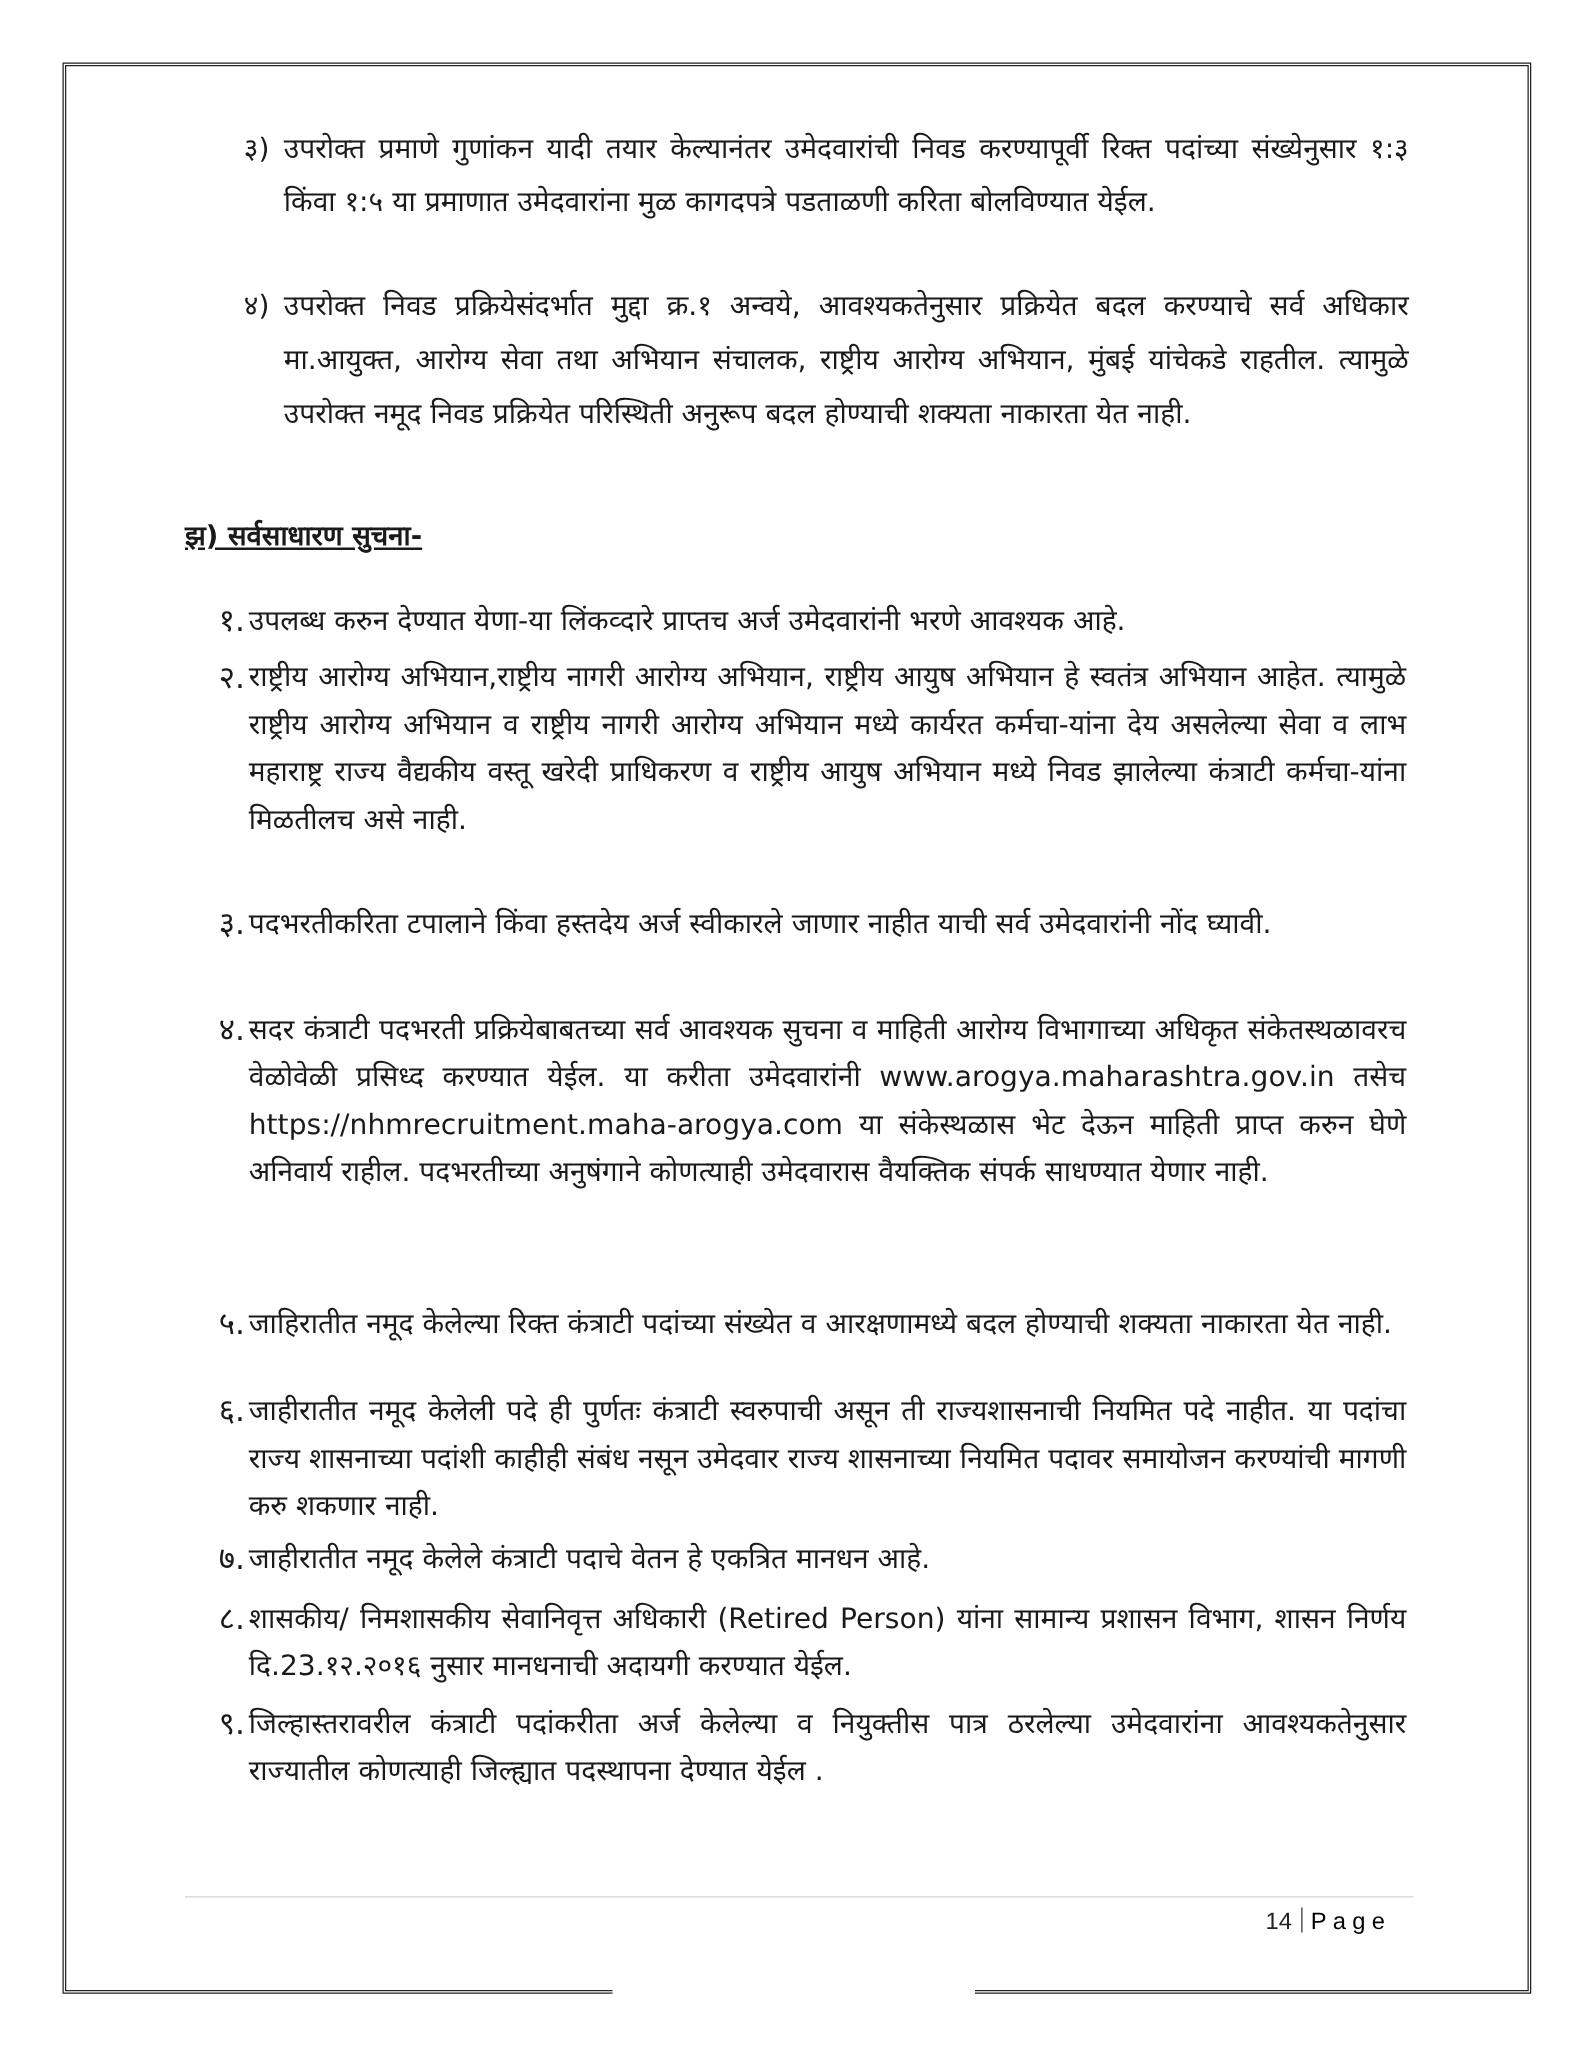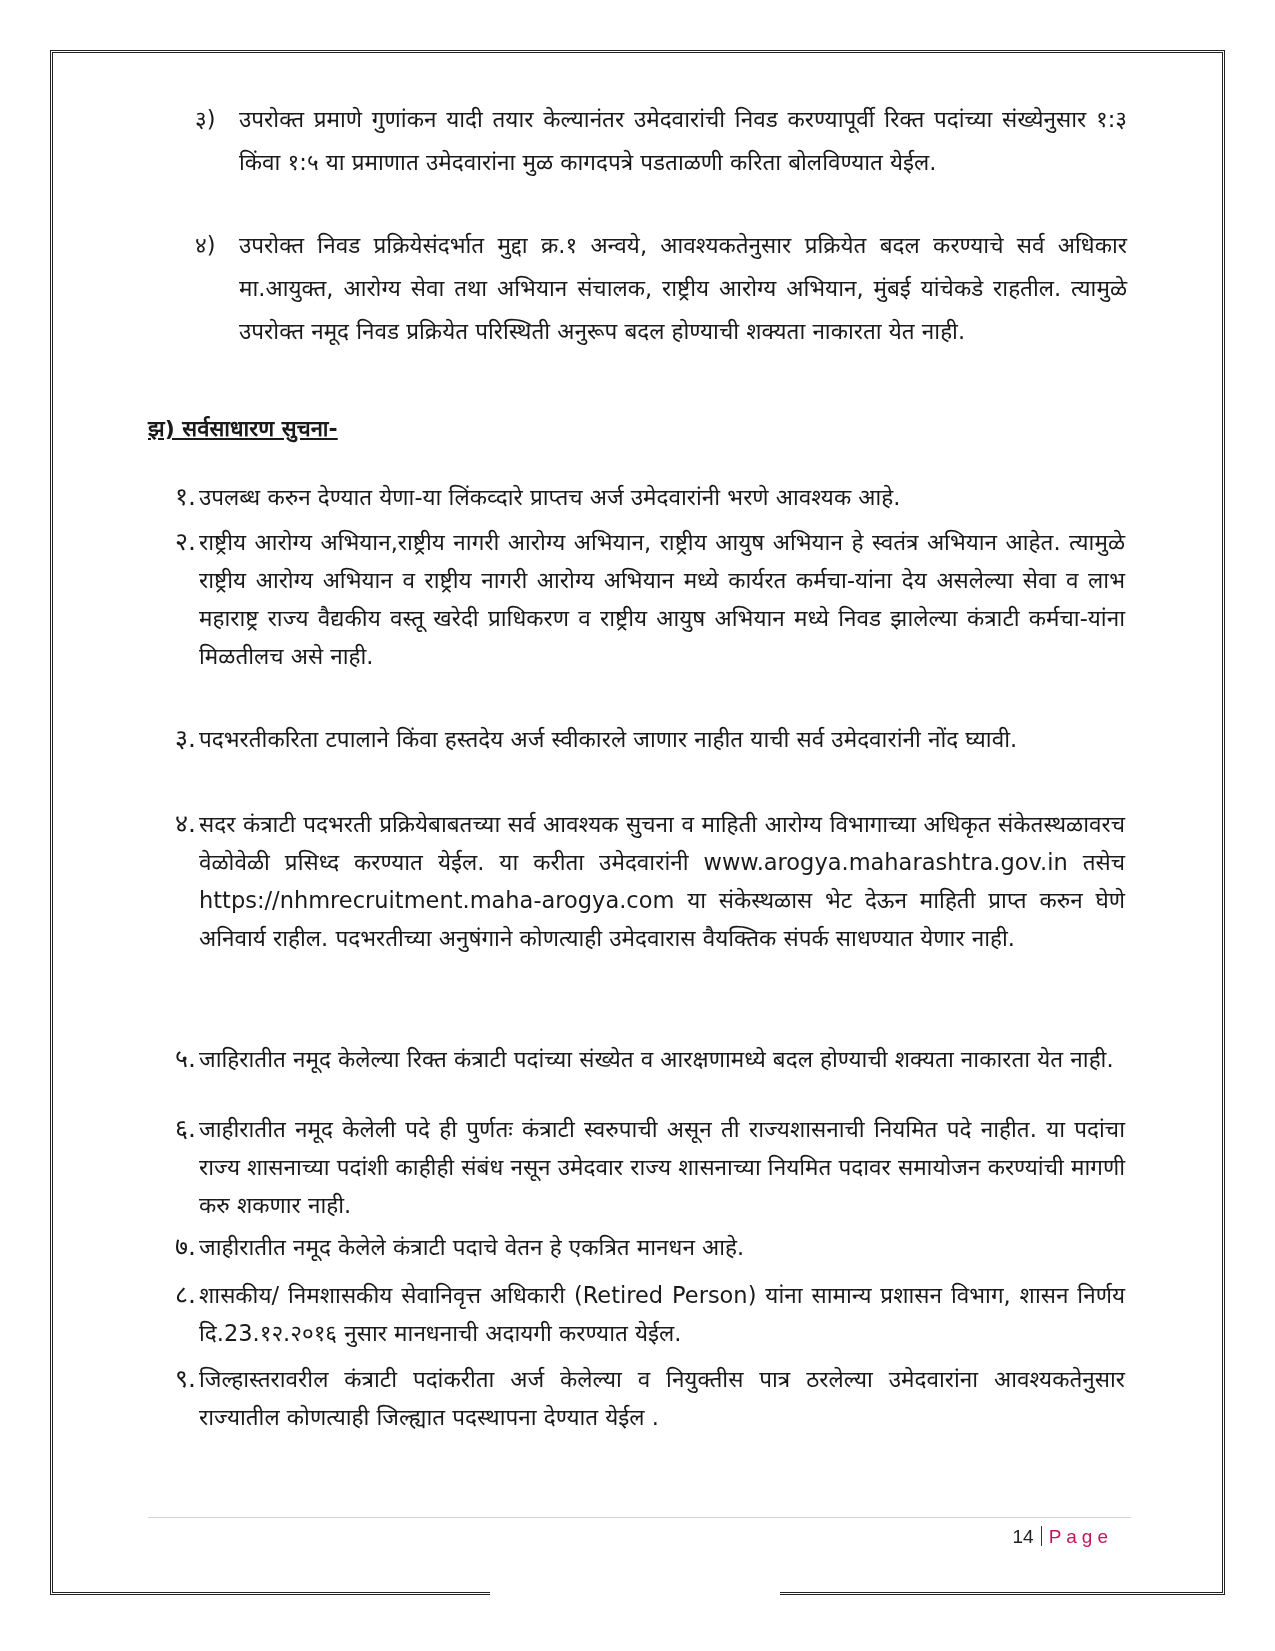--- a/index.html
+++ b/index.html
@@ -14,41 +14,41 @@
     .border-gap {
       position: absolute; left: 490px; top: 1588px; width: 290px; height: 10px;
       background: #ffffff;
     }
     .content { position: absolute; left: 0; top: 0; width: 1275px; }
     .para {
       position: absolute; left: 195px; width: 932px;
       font-size: 22.5px; line-height: 43px; text-align: justify;
     }
     .para .num { position: absolute; left: 0; top: 0; width: 34px; }
-    .para .txt { margin-left: 44px; display: block; }
+    .para .txt { margin-left: 32px; display: block; }
     .heading {
       position: absolute; left: 148px; top: 412px;
       font-size: 22px; font-weight: bold; text-decoration: underline; text-align: right;
     }
     .list {
       position: absolute; left: 175px; width: 950px;
       font-size: 22.5px; line-height: 38px; text-align: justify;
     }
     .list .num { position: absolute; left: 0; top: 0; width: 50px; font-size: 25px; }
     .list .txt { margin-left: 24px; display: block; }
     .footer-rule {
       position: absolute; left: 148px; top: 1517px; width: 983px; height: 1px;
       background: #d4d4d4;
     }
     .footer {
       position: absolute; right: 162px; top: 1526px; font-size: 19px;
       font-family: "Liberation Sans", sans-serif; color: #222;
     }
     .footer .sep { display: inline-block; width: 1px; height: 20px; background: #333; margin: 0 7px; vertical-align: -3px; }
-    .footer .pg { color: #be185d; letter-spacing: 5px; }
+    .footer .pg { color: #000000; letter-spacing: 5px; }
   </style>
 </head>
 <body>
 
 <div class="page-border"></div>
 <div class="border-gap"></div>
 
 <div class="content">
 
   <div class="para" style="top:98px;">

